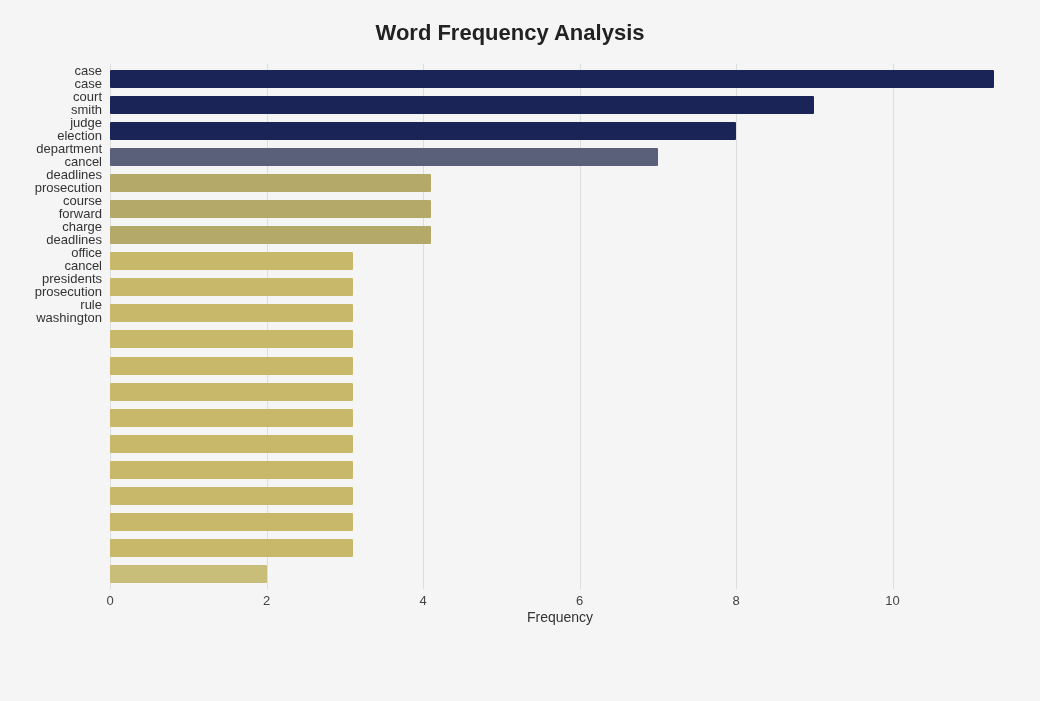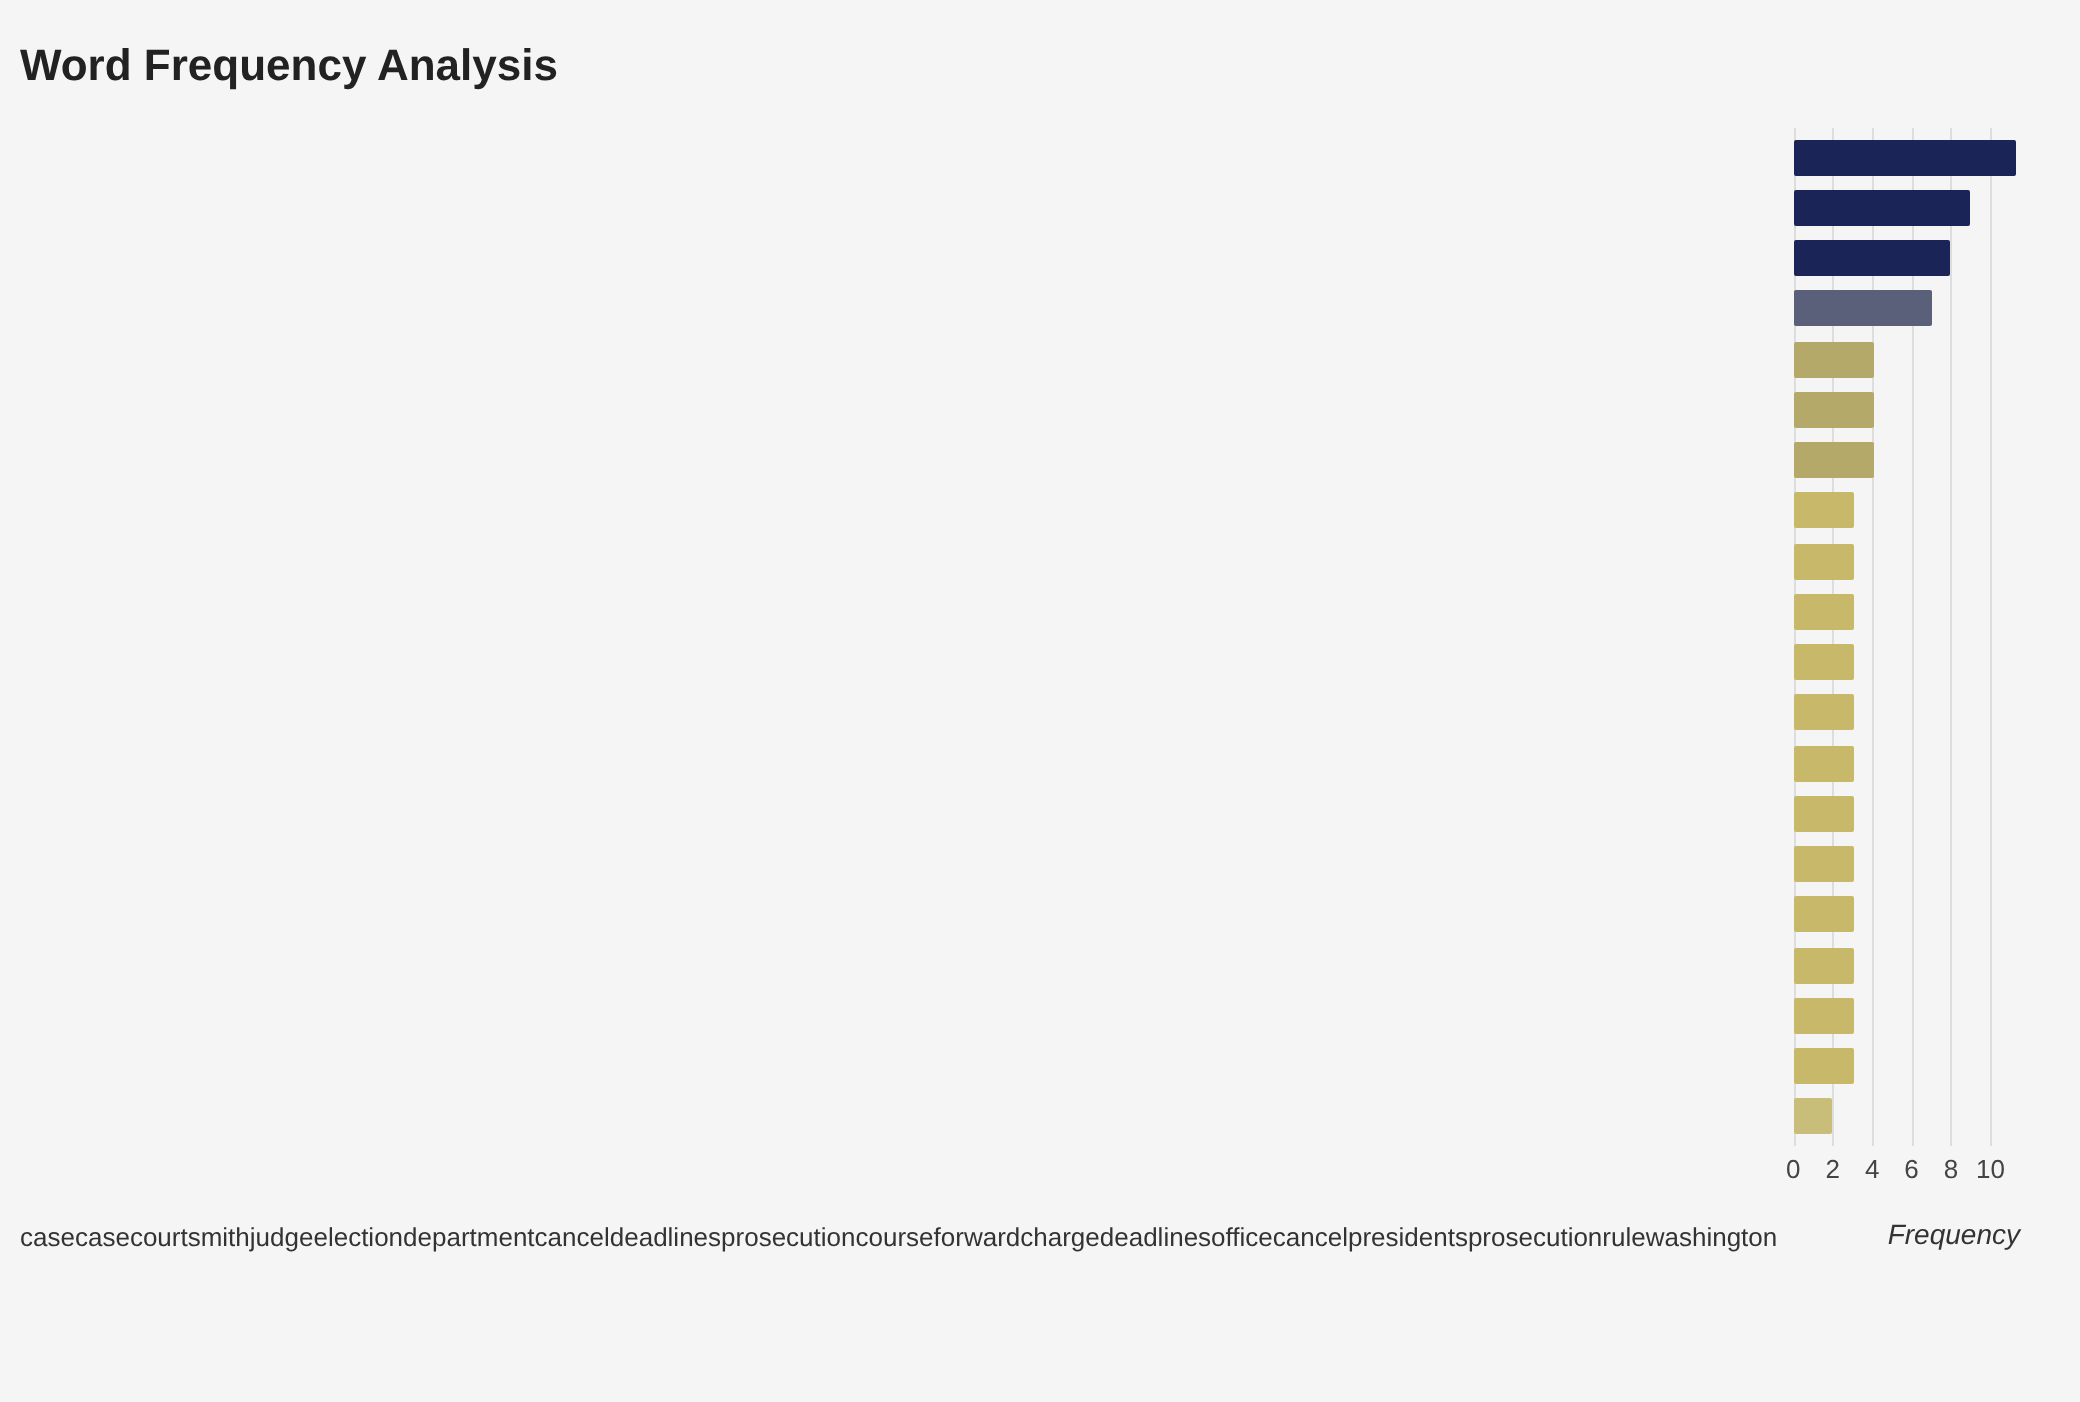--- a/index.html
+++ b/index.html
@@ -13,33 +13,35 @@
       justify-content: center;
     }
     .chart-container {
       background: #f5f5f5;
       width: 1040px;
       height: 701px;
       padding: 20px 30px 60px 10px;
       position: relative;
     }
     .chart-title {
+      text-align: center;
       font-size: 22px;
       font-weight: bold;
       color: #222;
       margin-bottom: 18px;
     }
     .chart-area {
       display: flex;
       width: 100%;
       height: calc(100% - 60px);
     }
     .y-axis {
       display: flex;
-      justify-content: space-between;
+      flex-direction: column;
+      justify-content: flex-start;
       align-items: flex-end;
       padding-right: 8px;
       min-width: 100px;
     }
     .y-label {
       font-size: 13px;
       color: #333;
       line-height: 1;
       text-align: right;
     }
@@ -86,25 +88,24 @@
       justify-content: space-between;
       padding: 4px 0 0 0;
       position: relative;
     }
     .x-tick {
       font-size: 13px;
       color: #444;
       text-align: center;
     }
     .x-label {
-      text-align: right;
+      text-align: center;
       font-size: 14px;
       color: #333;
-      margin-top: 16px;
-      font-style: italic;
+      margin-top: 0;
     }
   </style>
 </head>
 <body>
 
 <div class="chart-container">
   <div class="chart-title">Word Frequency Analysis</div>
   <div class="chart-area">
     <div class="y-axis" id="y-axis">
         <div class="y-label">case</div>

